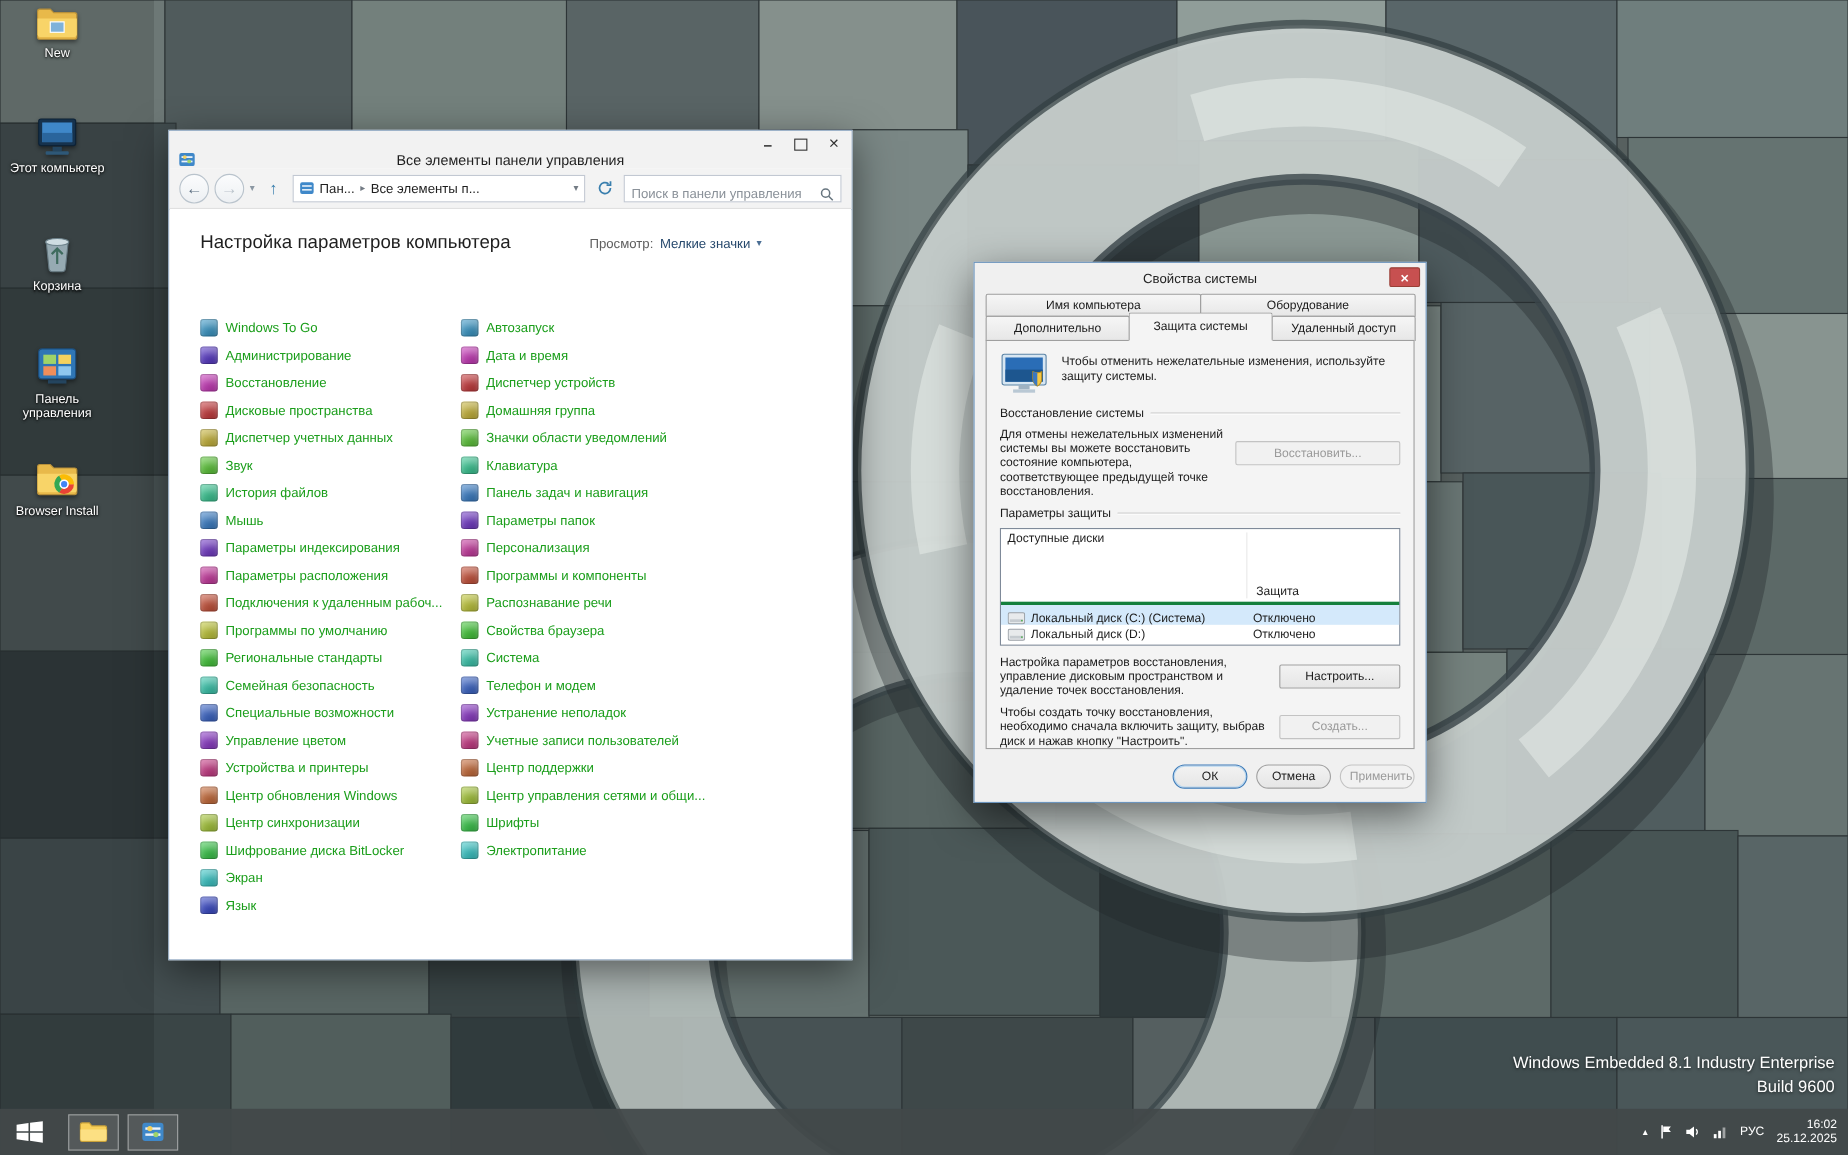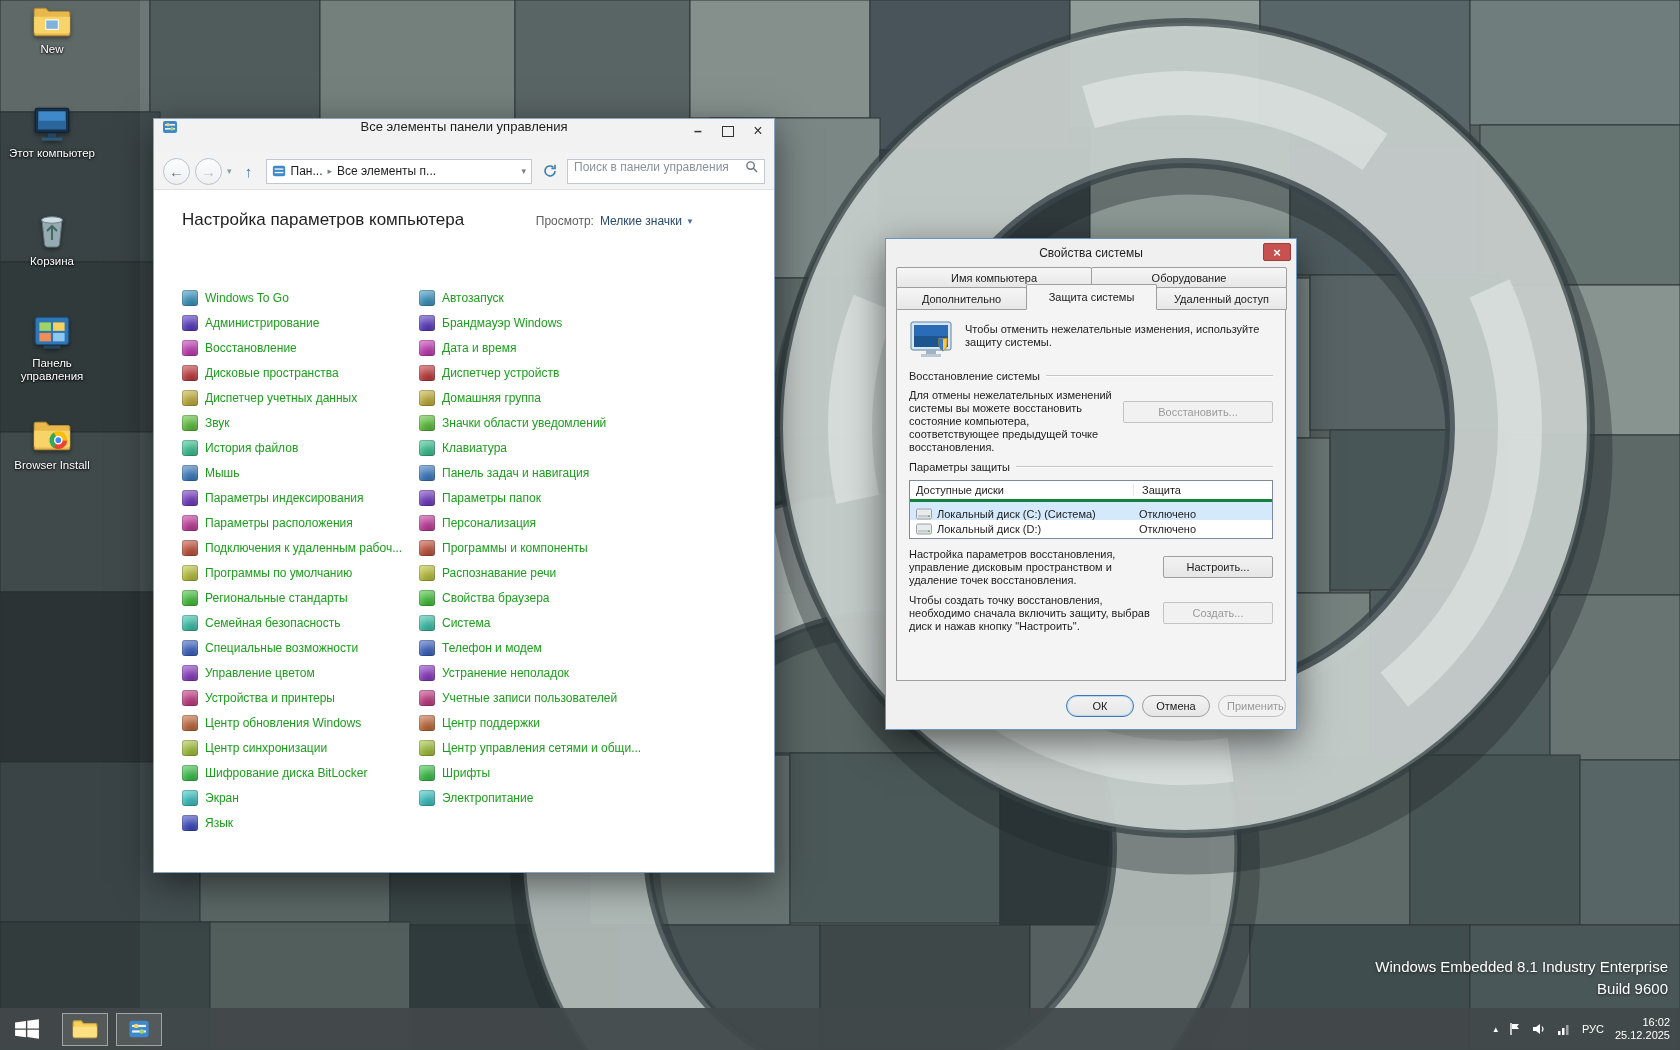--- a/index.html
+++ b/index.html
@@ -11,21 +11,21 @@
 
   
   .dicon{position:absolute;left:6px;width:92px;text-align:center;z-index:2;cursor:default;}
   .dicon svg{display:block;margin:0 auto;filter:drop-shadow(0 2px 2px rgba(0,0,0,.45));}
   .dicon .dlabel{display:block;margin-top:3px;color:#fff;font-size:11.5px;line-height:13px;
     text-shadow:0 1px 2px rgba(0,0,0,.9), 0 0 3px rgba(0,0,0,.7);}
 
   
   .cp-window{position:absolute;left:153px;top:118px;width:622px;height:755px;z-index:10;
     background:#fff;border:1px solid #8aa3bf;box-shadow:0 10px 34px rgba(0,0,0,.5);}
-  .cp-titlebar{height:34px;background:#f2f2f2;display:flex;align-items:flex-start;position:relative;padding:0 8px;}
+  .cp-titlebar{height:34px;background:#f2f2f2;display:flex;align-items:flex-end;position:relative;padding:0 8px;}
   .cp-title{position:absolute;left:0;right:0;text-align:center;font-size:13px;color:#1e1e1e;}
   .capbtns{position:absolute;right:1px;top:0;display:flex;z-index:2;}
   .capbtn{width:30px;height:24px;display:grid;place-items:center;color:#333;}
   .g-min::before{content:"–";font-size:14px;font-weight:bold;}
   .g-max{position:relative;}
   .g-max::before{content:"";width:10px;height:9px;border:1px solid #333;display:block;}
   .g-close::before{content:"×";font-size:16px;}
   .cp-nav{height:37px;background:#f3f3f3;border-bottom:1px solid #e0e0e0;display:flex;align-items:center;padding:0 9px;gap:5px;}
   .nav-circle{width:27px;height:27px;border-radius:50%;border:1px solid #b9c3cc;flex:0 0 auto;
     background:linear-gradient(#fbfcfd,#edf0f3);display:grid;place-items:center;font-size:15px;}
@@ -37,21 +37,21 @@
   .nav-chev::before{content:"▾";}
   .nav-up{width:24px;height:24px;display:grid;place-items:center;color:#3a7fae;font-size:15px;}
   .nav-up::before{content:"↑";}
   .crumbbar{flex:1 1 auto;height:25px;background:#fff;border:1px solid #c2c8d2;display:flex;align-items:center;padding:0 5px;gap:5px;min-width:0;}
   .crumb{font-size:12px;color:#1e1e1e;white-space:nowrap;}
   .crumb-sep{color:#737b84;font-size:9px;}
   .crumb-sep::before{content:"▸";}
   .crumb-dd{margin-left:auto;color:#737b84;font-size:9px;}
   .crumb-dd::before{content:"▾";}
   .nav-refresh{width:25px;height:25px;display:grid;place-items:center;}
-  .searchbox{width:198px;height:25px;background:#fff;border:1px solid #c2c8d2;display:flex;align-items:flex-start;padding:0 6px;gap:4px;flex:0 0 auto;}
+  .searchbox{width:198px;height:25px;background:#fff;border:1px solid #c2c8d2;display:flex;align-items:flex-end;padding:0 6px;gap:4px;flex:0 0 auto;}
   .searchbox input{border:0;outline:0;flex:1;font-size:12px;color:#333;font-family:"Liberation Sans",sans-serif;min-width:0;background:transparent;}
   .searchbox input::placeholder{color:#8a9199;}
   .cp-content{position:absolute;top:72px;left:0;right:0;bottom:0;background:#fff;padding:18px 28px 0 28px;overflow:hidden;}
   .cp-headrow{display:flex;align-items:baseline;justify-content:space-between;}
   .cp-heading{font-size:17px;color:#1f1f1f;font-weight:400;line-height:22px;}
   .viewgrp{display:flex;align-items:flex-start;gap:6px;margin-right:52px;font-size:12px;}
   .view-label{color:#5f5f5f;}
   .view-value{color:#27496d;display:flex;align-items:center;gap:4px;}
   .view-dd{font-size:8px;color:#4a6e94;}
   .view-dd::before{content:"▼";}
@@ -90,21 +90,21 @@
   .btn{font-size:11px;height:22px;padding:0 8px;background:linear-gradient(#f2f2f2,#e6e6e6);
     border:1px solid #9f9f9f;color:#1c1c1c;border-radius:2px;display:inline-grid;place-items:center;cursor:pointer;white-space:nowrap;
     font-family:"Liberation Sans",sans-serif;}
   .btn.disabled{color:#9a9a9a;background:#f1f1f1;border-color:#c3c3c3;cursor:default;}
   .btn.primary{border-color:#3a79b8;box-shadow:inset 0 0 0 1px #b9d7ef;}
   .btn-restore{width:150px;margin-top:12px;}
   .btn-mid{width:110px;margin-top:8px;}
   .listbox{border:1px solid #7f8a99;background:#fff;margin:2px 0 9px 0;}
   .lhead{display:flex;padding:3px 6px;border-bottom:3px solid #15803d;color:#1e1e1e;}
   .lh-disk{flex:1;border-right:1px solid #e9e9e9;}
-  .lh-prot{width:132px;padding-left:8px;}
+  .lh-prot{width:132px;padding-left:8px;margin-top:48px;}
   .lrow{display:flex;align-items:center;height:18px;padding:0 6px;gap:5px;cursor:default;}
   .lrow.selected{background:#d4e9fb;align-items:flex-end;}
   .dname{flex:1;white-space:nowrap;overflow:hidden;}
   .dstat{width:127px;}
   .sp-footer{position:absolute;right:10px;bottom:12px;display:flex;gap:8px;}
   .sp-footer .btn{width:68px;border-radius:11px;}
 
   
   .taskbar{position:absolute;left:0;right:0;bottom:0;height:42px;z-index:50;
     background:rgba(66,72,73,.94);display:flex;align-items:center;color:#fff;}
@@ -409,24 +409,20 @@
           <span class="ci" style="--hue: 233;"></span>
           <span class="cl">Язык</span>
         </div>
         </div>
       <div class="cp-col2">
           <div class="cp-item">
           <span class="ci" style="--hue: 200;"></span>
           <span class="cl">Автозапуск</span>
         </div>
           <div class="cp-item">
-          <span class="ci" style="--hue: 253;"></span>
-          <span class="cl">Брандмауэр Windows</span>
-        </div>
-          <div class="cp-item">
           <span class="ci" style="--hue: 306;"></span>
           <span class="cl">Дата и время</span>
         </div>
           <div class="cp-item">
           <span class="ci" style="--hue: 359;"></span>
           <span class="cl">Диспетчер устройств</span>
         </div>
           <div class="cp-item">
           <span class="ci" style="--hue: 52;"></span>
           <span class="cl">Домашняя группа</span>

